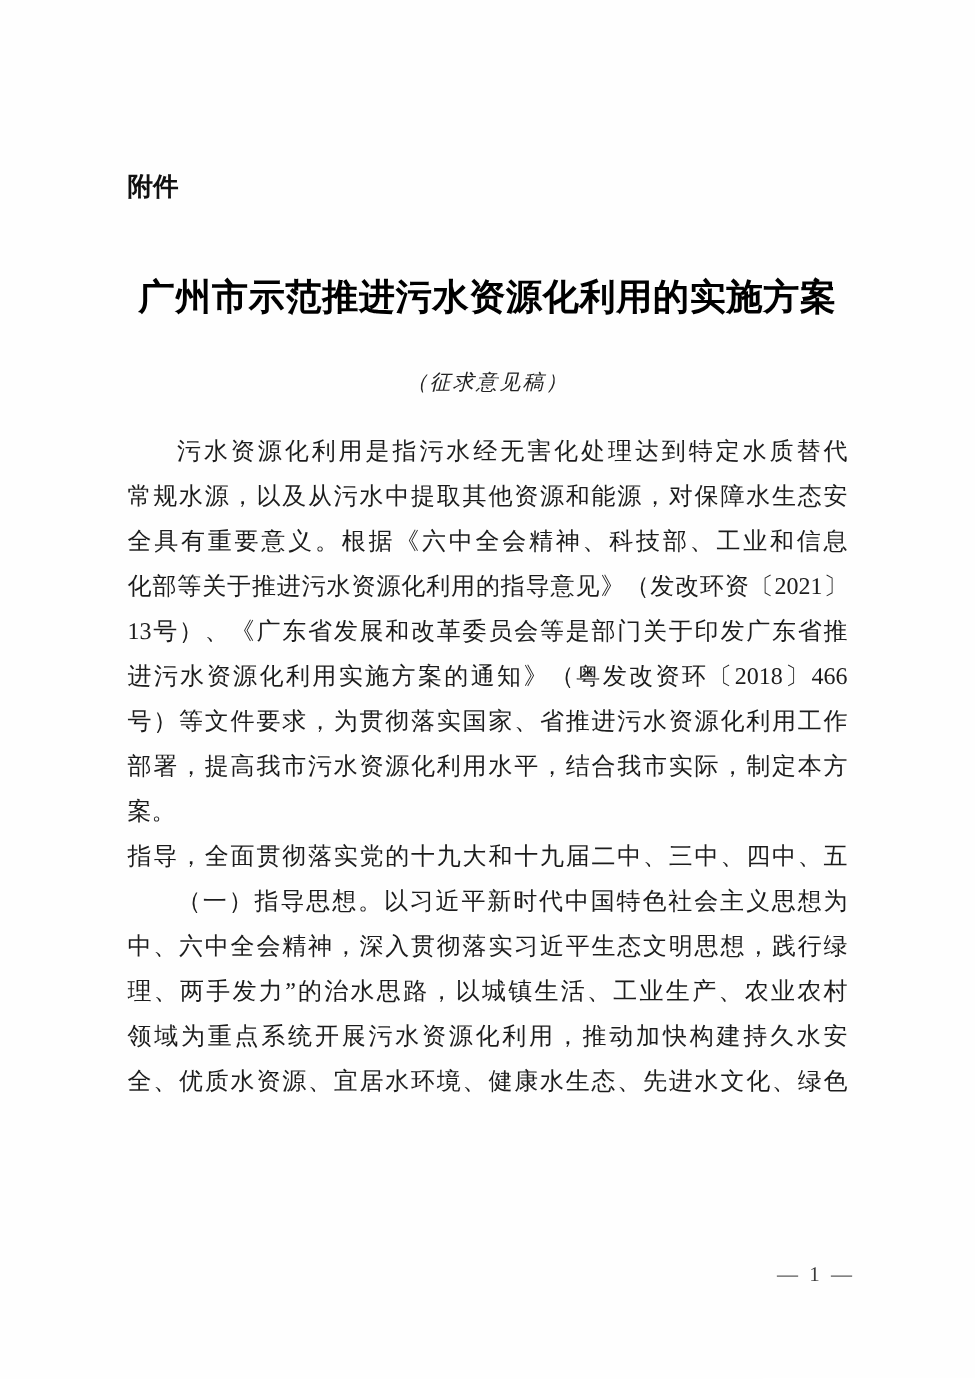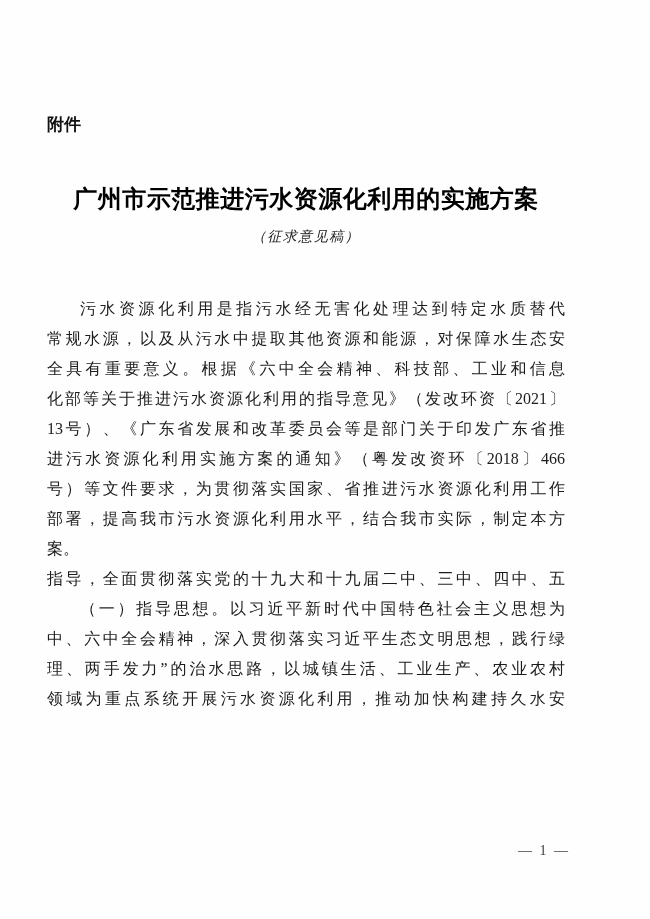--- a/index.html
+++ b/index.html
@@ -7,21 +7,21 @@
     padding: 0;
     background: #ffffff;
   }
   .page {
     position: relative;
     width: 650px;
     height: 919px;
     margin: 0;
     background: #fefefe;
     box-sizing: border-box;
-    padding: 112px 85px 0 47px;
+    padding: 112px 85px 0 85px;
     color: #1c1c1c;
     font-family: "Liberation Serif", serif;
     overflow: hidden;
   }
   .attachment {
     font-family: "Liberation Sans", sans-serif;
     font-weight: bold;
     font-size: 17px;
     line-height: 26px;
     color: #111;
@@ -30,30 +30,30 @@
     margin: 44px 0 0 0;
     text-align: center;
     font-family: Liberation Sans, sans-serif;
     font-weight: bold;
     font-size: 24px;
     line-height: 34px;
     letter-spacing: 0.5px;
     color: #000;
   }
   .doc-subtitle {
-    margin-top: 10px;
+    margin-top: 29px;
     text-align: center;
     font-size: 14px;
     line-height: 22px;
     letter-spacing: 1.5px;
     font-style: italic;
     color: #222;
   }
   .body-text {
-    margin-top: 46px;
+    margin-top: 20px;
     font-size: 16px;
   }
   .line {
     height: 30px;
     line-height: 30px;
     text-align: justify;
     text-align-last: justify;
     text-justify: inter-character;
     white-space: normal;
     color: #1c1c1c;
@@ -107,18 +107,19 @@
     <div class="line">号）等文件要求，为贯彻落实国家、省推进污水资源化利用工作</div>
     <div class="line">部署，提高我市污水资源化利用水平，结合我市实际，制定本方</div>
     <div class="line para-end">案。</div>
 
 
     <div class="line">指导，全面贯彻落实党的十九大和十九届二中、三中、四中、五</div>
     <div class="line indent">（一）指导思想。以习近平新时代中国特色社会主义思想为</div>
     <div class="line">中、六中全会精神，深入贯彻落实习近平生态文明思想，践行绿</div>
     <div class="line">理、两手发力”的治水思路，以城镇生活、工业生产、农业农村</div>
     <div class="line">领域为重点系统开展污水资源化利用，推动加快构建持久水安</div>
+    <div class="line">全、优质水资源、宜居水环境、健康水生态、先进水文化、绿色</div>
 
   </div>
 
   <div class="page-number">— 1 —</div>
 
 </div>
 
 </body></html>

